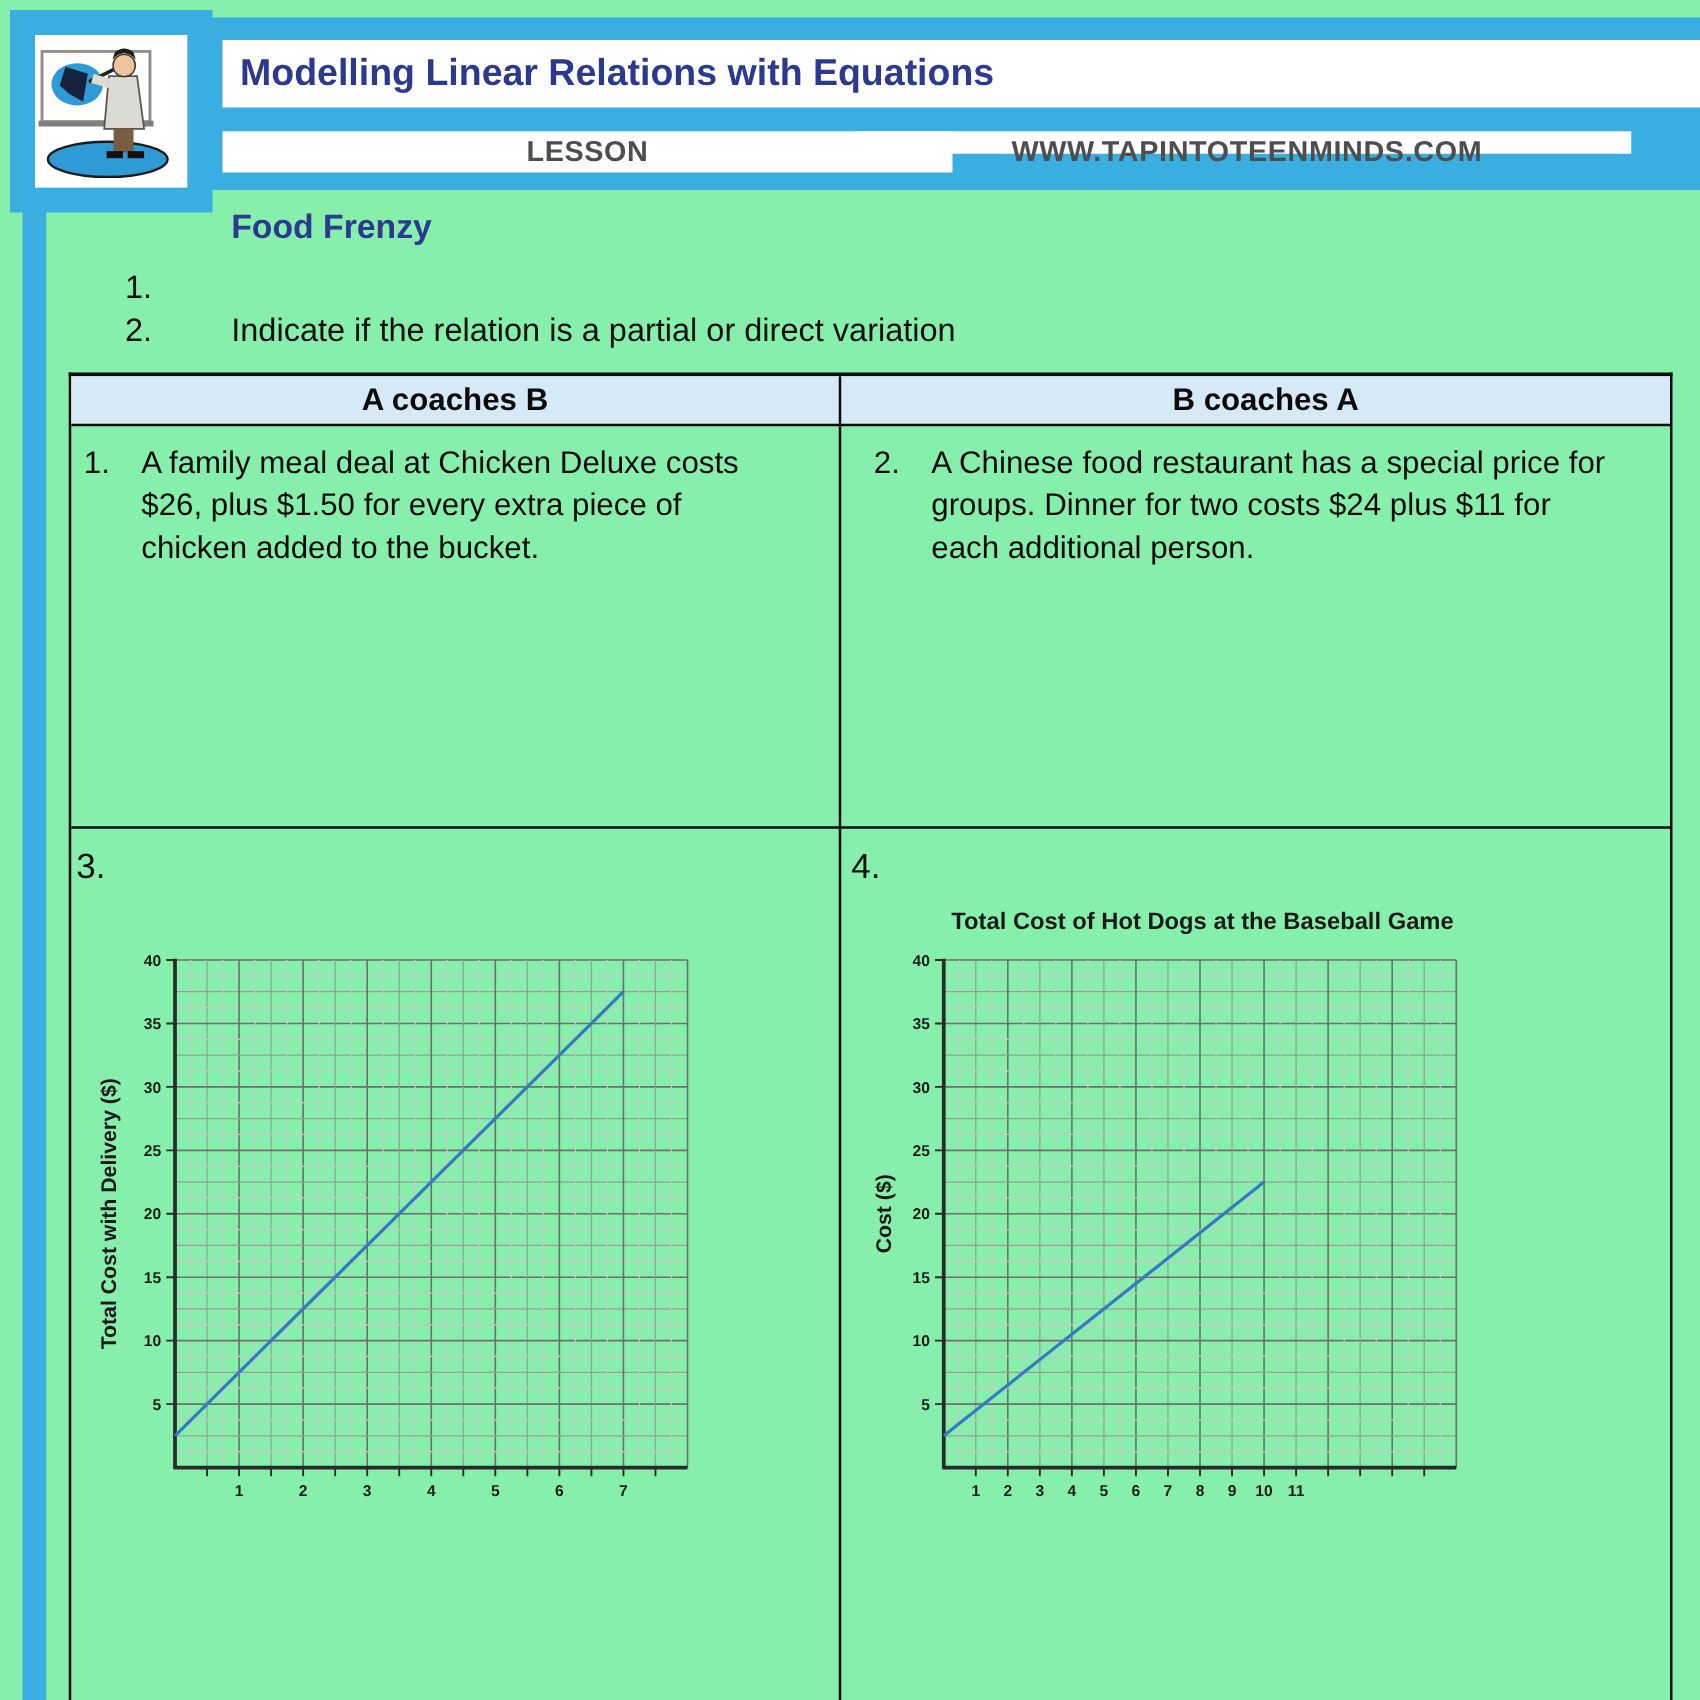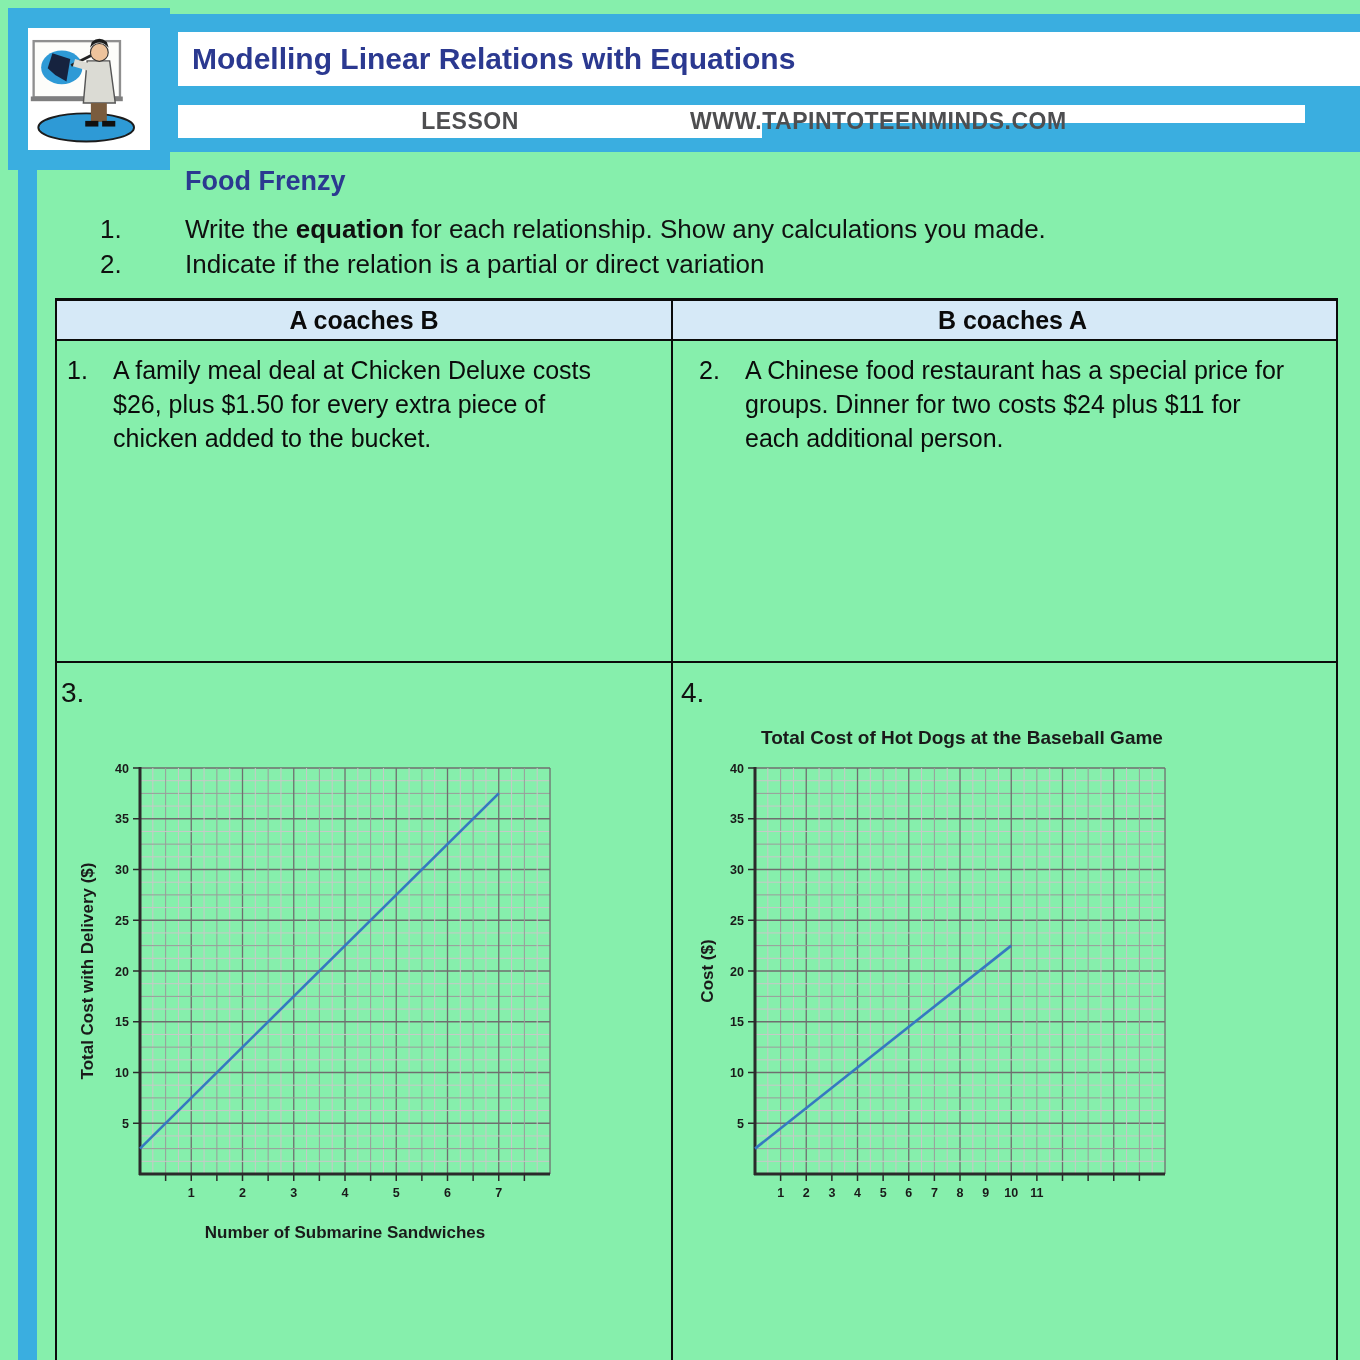--- a/index.html
+++ b/index.html
@@ -10,21 +10,21 @@
   
   .blue-strip { position:absolute; left:18px; top:160px; width:19px; height:1200px; background:#3AAEE0; }
   .logo-box { position:absolute; left:8px; top:8px; width:162px; height:162px; background:#3AAEE0; }
   .logo-inner { position:absolute; left:20px; top:20px; width:122px; height:122px; background:#fff; }
   .band { position:absolute; left:150px; top:14px; width:1210px; height:138px; background:#3AAEE0; }
   .title-box { position:absolute; left:28px; top:18px; right:0; height:54px; background:#fff; }
   .title-text { padding-left:14px; line-height:54px; font-size:30px; font-weight:bold; color:#2B3990; }
   .lesson-box { position:absolute; left:28px; top:91px; width:584px; height:33px; background:#fff;
                 text-align:center; line-height:33px; font-size:23px; font-weight:bold; color:#4E4E50; letter-spacing:.5px;}
   .www-box { position:absolute; left:540px; top:91px; width:615px; height:18px; background:#fff;
-             text-align:left; line-height:33px; font-size:23px; font-weight:bold; color:#4E4E50; letter-spacing:.5px;}
+             text-align:center; line-height:33px; font-size:23px; font-weight:bold; color:#4E4E50; letter-spacing:.5px;}
 
   .food-frenzy { position:absolute; left:185px; top:166px; font-size:27px; font-weight:bold; color:#2B3990; }
 
   
   .instructions { position:absolute; left:100px; top:212px; width:1180px; font-size:26px; color:#101010; }
   .inst-row { display:flex; line-height:35px; }
   .inst-num { width:85px; }
   .inst-bold { font-weight:bold; }
 
   
@@ -92,21 +92,20 @@
     </div>
     <div class="lesson-box">LESSON</div>
     <div class="www-box">WWW.TAPINTOTEENMINDS.COM</div>
   </div>
 
   <div class="food-frenzy">Food Frenzy</div>
 
   <div class="instructions">
     <div class="inst-row">
       <span class="inst-num">1.</span>
-      <span><span>Write the </span><span class="inst-bold">equation</span><span> for each relationship. Show any calculations you made.</span></span>
     </div>
     <div class="inst-row">
       <span class="inst-num">2.</span>
       <span><span>Indicate if the relation is a partial or direct variation</span><span class="inst-bold"></span><span></span></span>
     </div>
   </div>
 
   <div class="sheet-table">
 
     <div class="t-row t-hdr">
@@ -236,21 +235,20 @@
             <line x1="430.375" y1="413" x2="430.375" y2="419" class="tick"></line>
             <text x="97.25" y="435" class="xlabnum">1</text>
             <text x="148.5" y="435" class="xlabnum">2</text>
             <text x="199.75" y="435" class="xlabnum">3</text>
             <text x="251" y="435" class="xlabnum">4</text>
             <text x="302.25" y="435" class="xlabnum">5</text>
             <text x="353.5" y="435" class="xlabnum">6</text>
             <text x="404.75" y="435" class="xlabnum">7</text>
             <line x1="46" y1="386.625" x2="404.75" y2="31.375" class="dataline" style="stroke:#3579C1"></line>
           </svg>
-        <div class="g-xlabel" style="left:83px;width:410px;">Number of Submarine Sandwiches</div>
       </div>
 
       <div class="cell right">
         <div class="graph-num" style="left:8px;">4.</div>
         <div class="g-title" style="left:29px;width:520px;">Total Cost of Hot Dogs at the Baseball Game</div>
         <div class="g-ylabel" style="left:35px;top:308px;">Cost ($)</div>
         <svg class="chart-svg" style="left:36px;" viewBox="0 0 470 452">
             <line x1="46" y1="6" x2="46" y2="412" class="gmaj"></line>
             <line x1="46" y1="6" x2="456" y2="6" class="gmaj"></line>
             <line x1="58.8125" y1="6" x2="58.8125" y2="412" class="gmin"></line>

